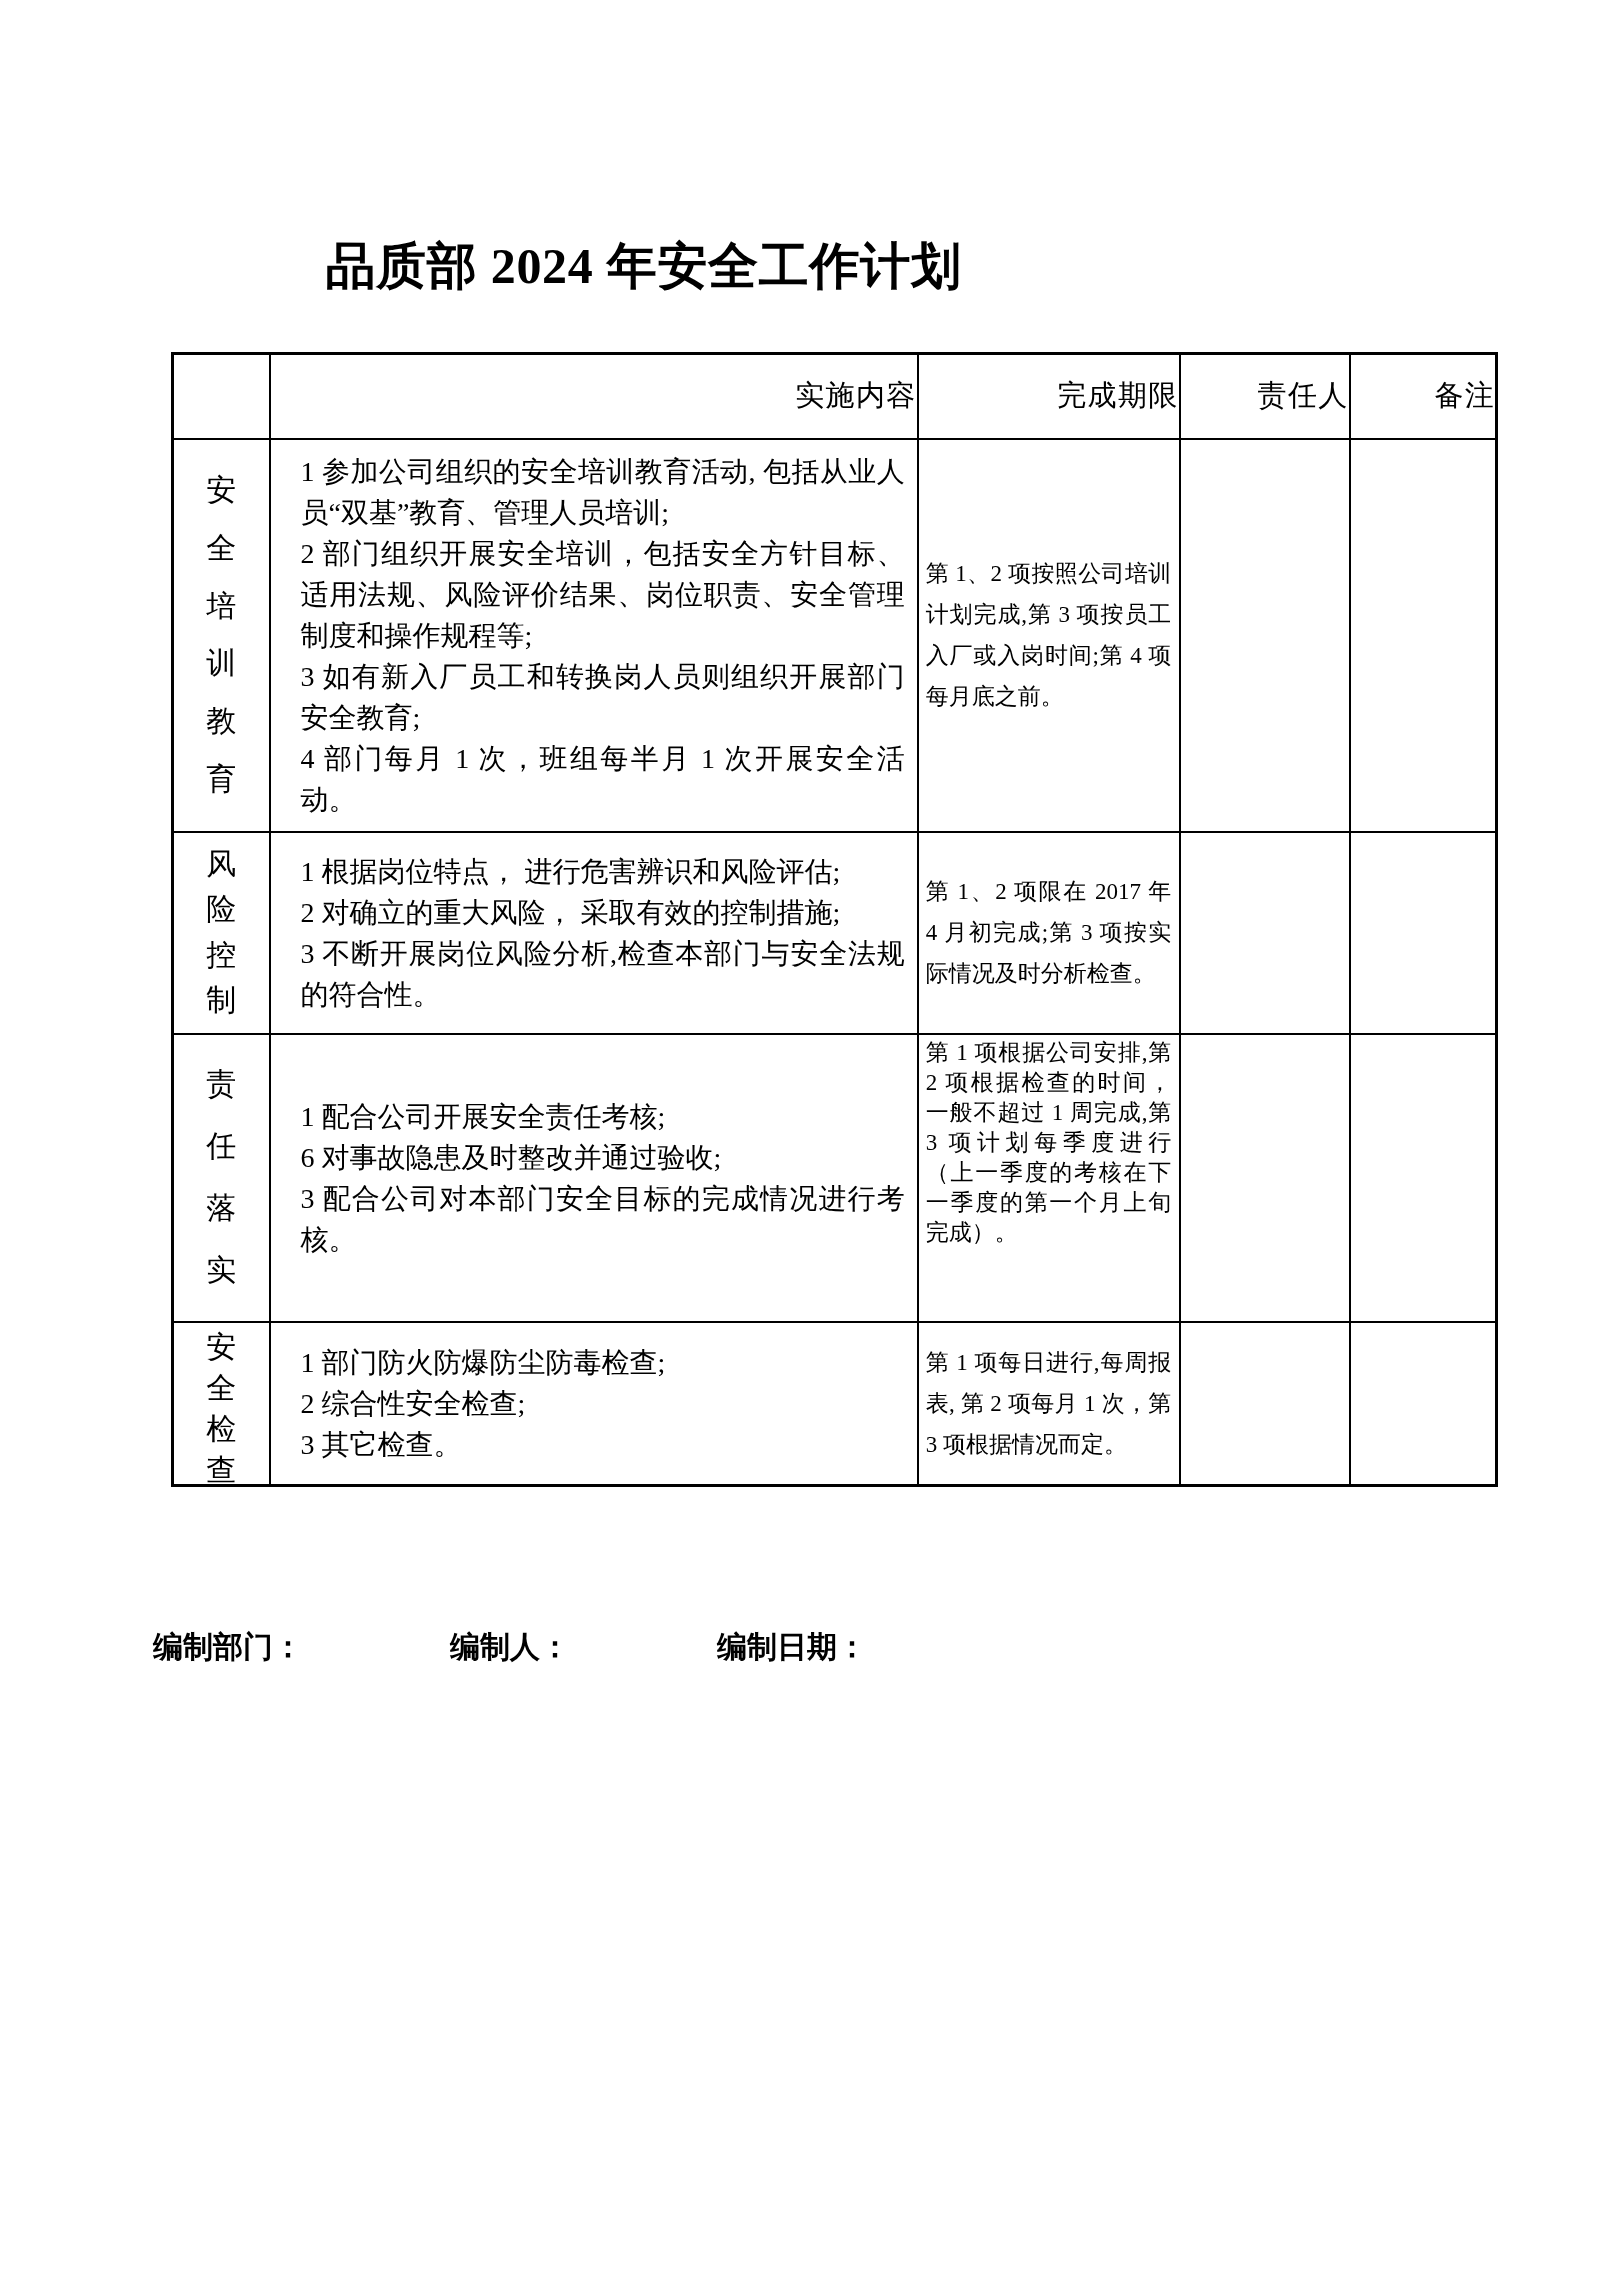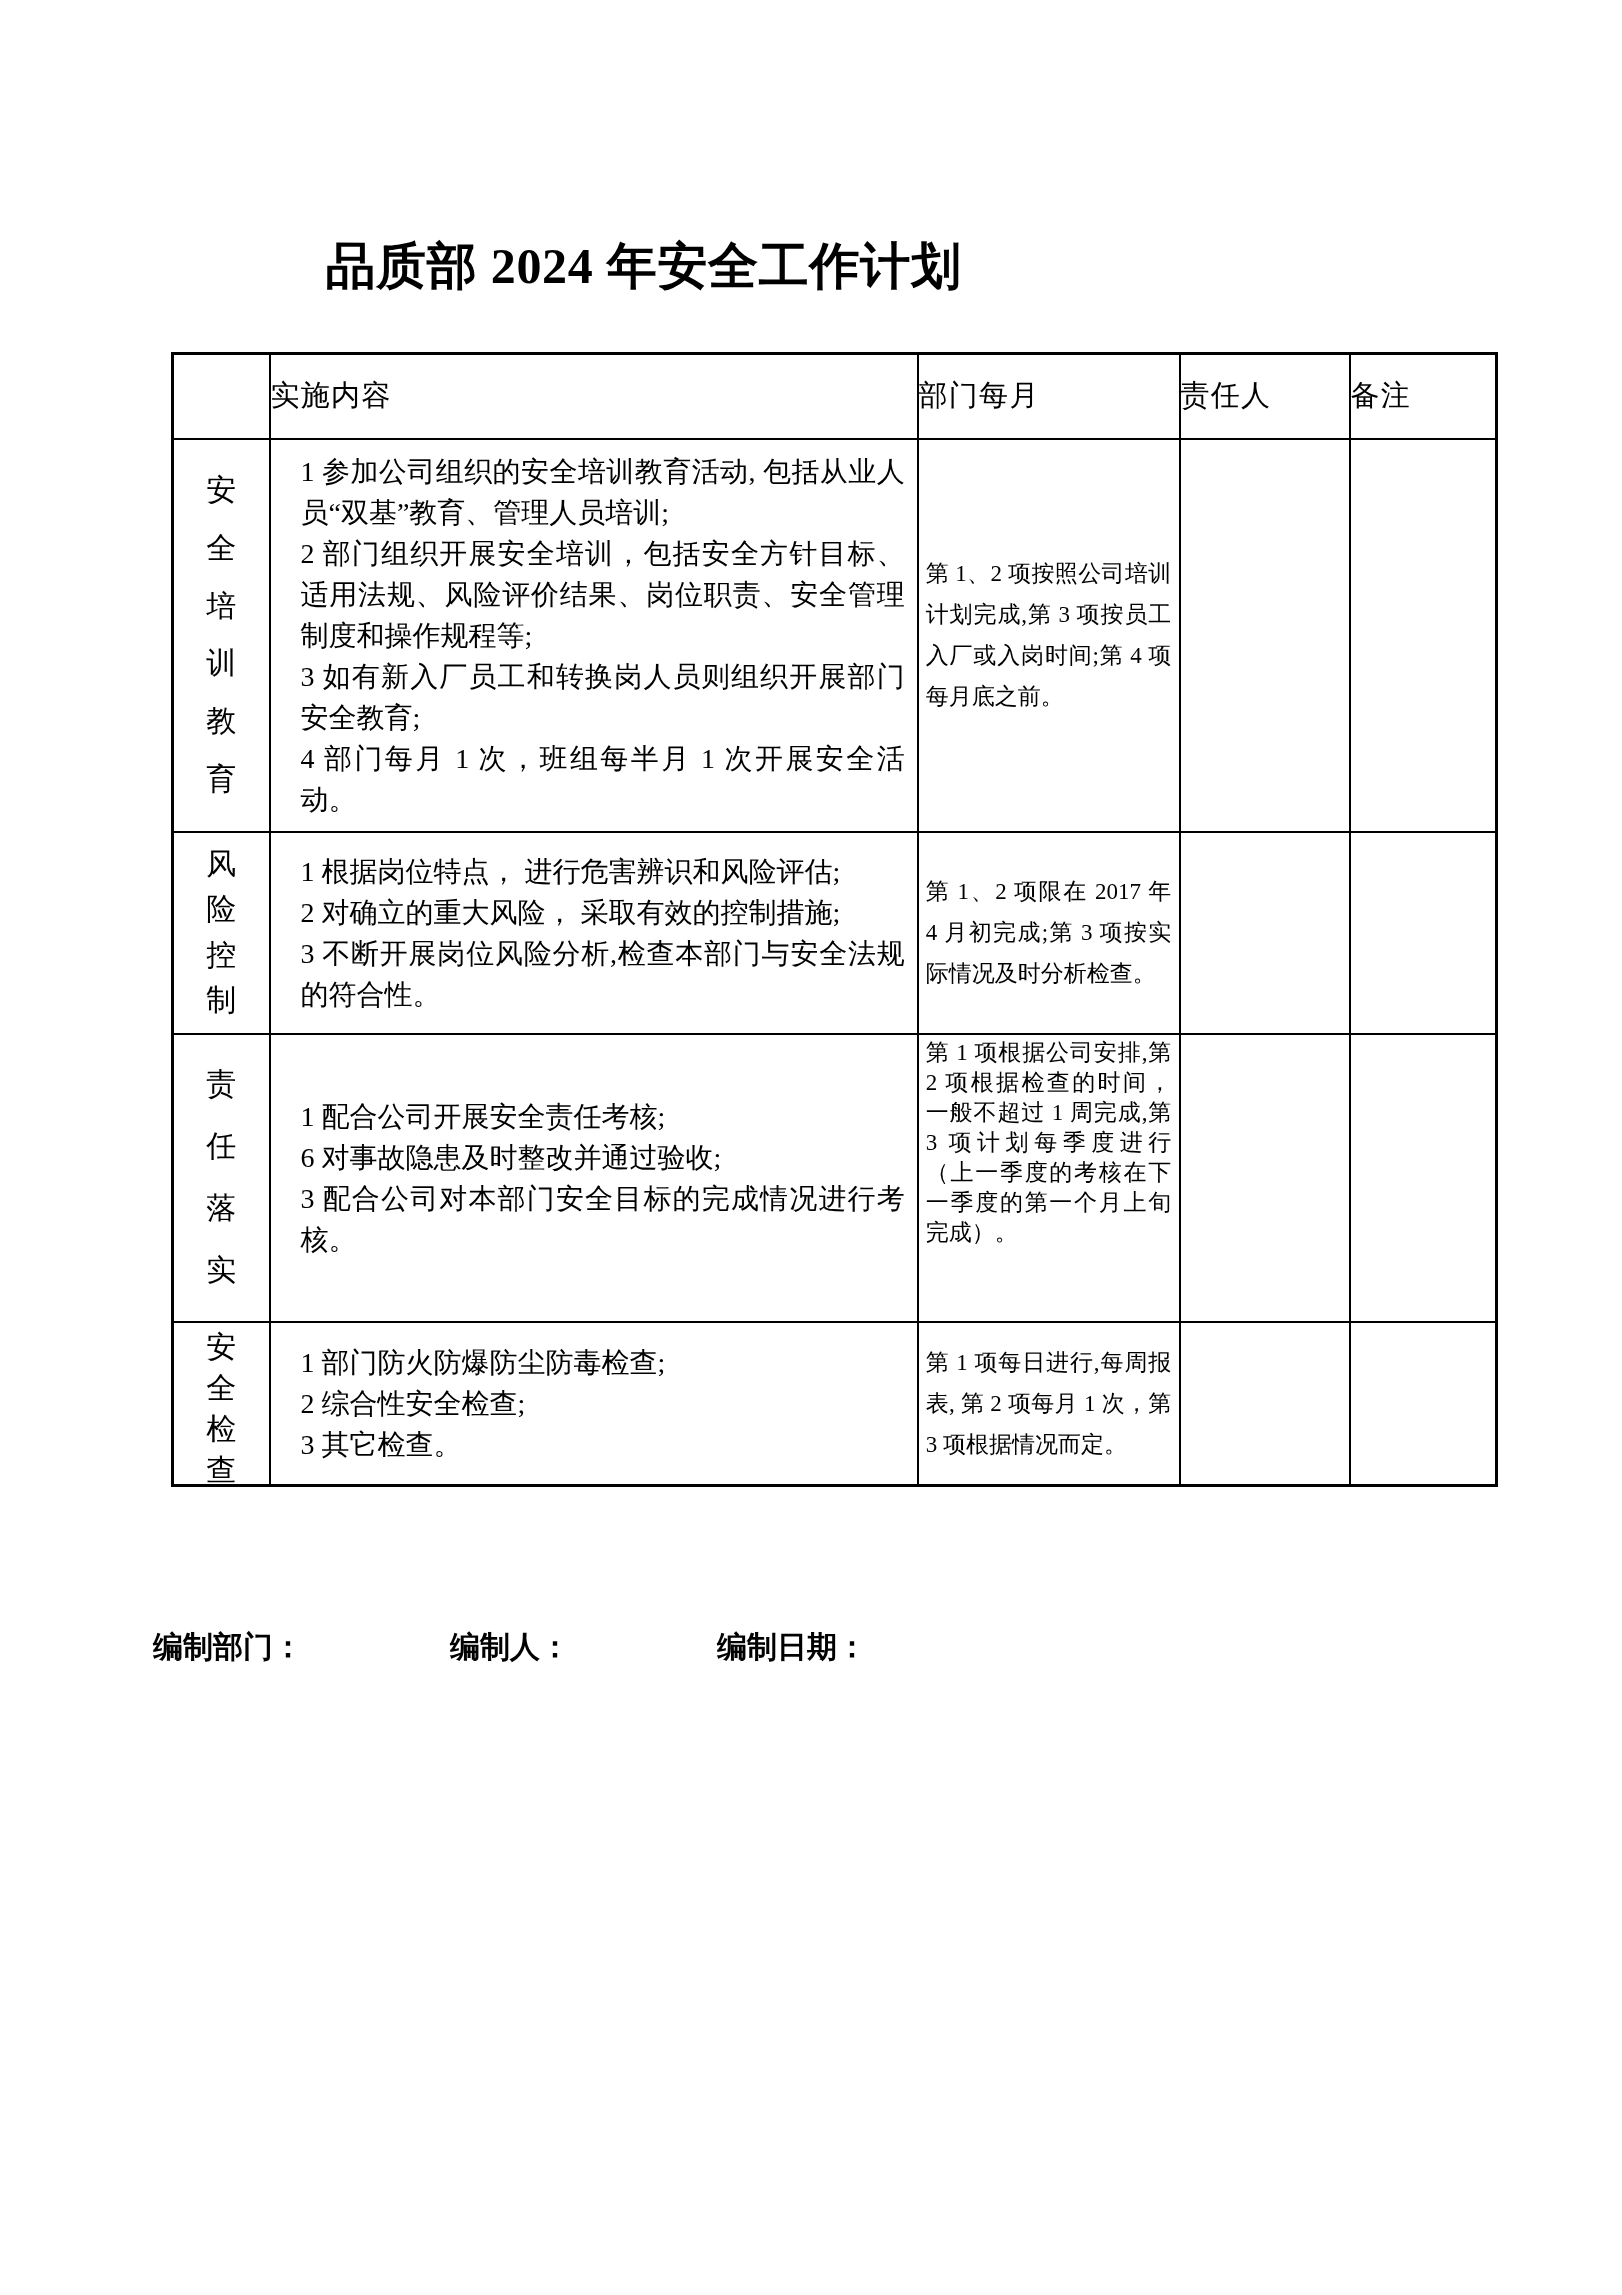--- a/index.html
+++ b/index.html
@@ -25,21 +25,21 @@
   col.c1{width:648px}
   col.c2{width:262px}
   col.c3{width:170px}
   col.c4{width:147px}
   tr.hrow{height:85px}
   tr.r0{height:393px}
   tr.r1{height:202px}
   tr.r2{height:288px}
   tr.r3{height:164px}
   td.hcell{
-    text-align:left;font-size:29px;letter-spacing:1.3px;
+    text-align:right;font-size:29px;letter-spacing:1.3px;
   }
   td.cat-td{text-align:center;}
   .catbox{
     display:flex;flex-direction:column;justify-content:space-evenly;
     align-items:center;font-size:30px;margin:0 auto;width:39px;
   }
   tr.r0 .catbox{height:363px}
   tr.r1 .catbox{height:186px}
   tr.r2 .catbox{height:270px}
   tr.r3 .catbox{height:152px}
@@ -71,21 +71,21 @@
     <col class="c0">
       <col class="c1">
       <col class="c2">
       <col class="c3">
       <col class="c4">
   </colgroup>
   <tbody>
     <tr class="hrow">
       <td class="hcell"></td>
       <td class="hcell">实施内容</td>
-      <td class="hcell">部门每月</td>
+      <td class="hcell">完成期限</td>
       <td class="hcell">责任人</td>
       <td class="hcell">备注</td>
     </tr>
 
     <tr class="r0">
       <td class="cat-td">
         <div class="catbox">
             <span>安</span>
             <span>全</span>
             <span>培</span>

